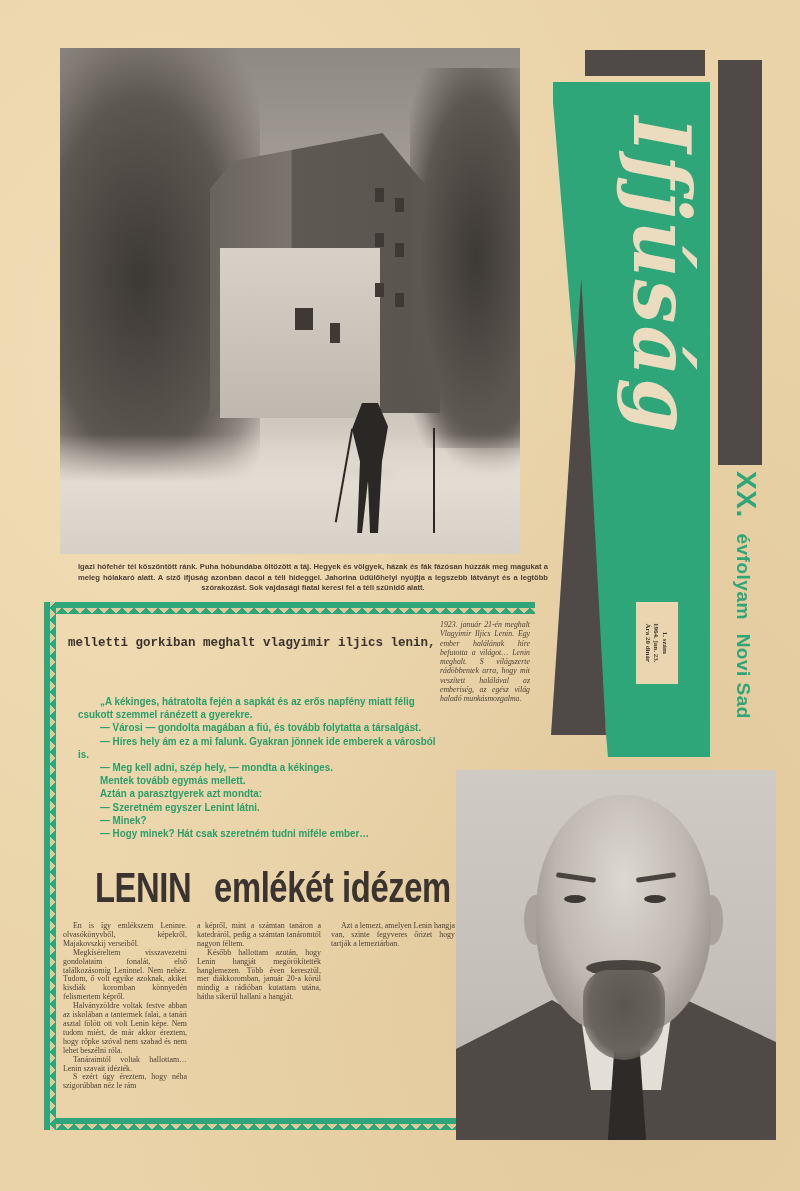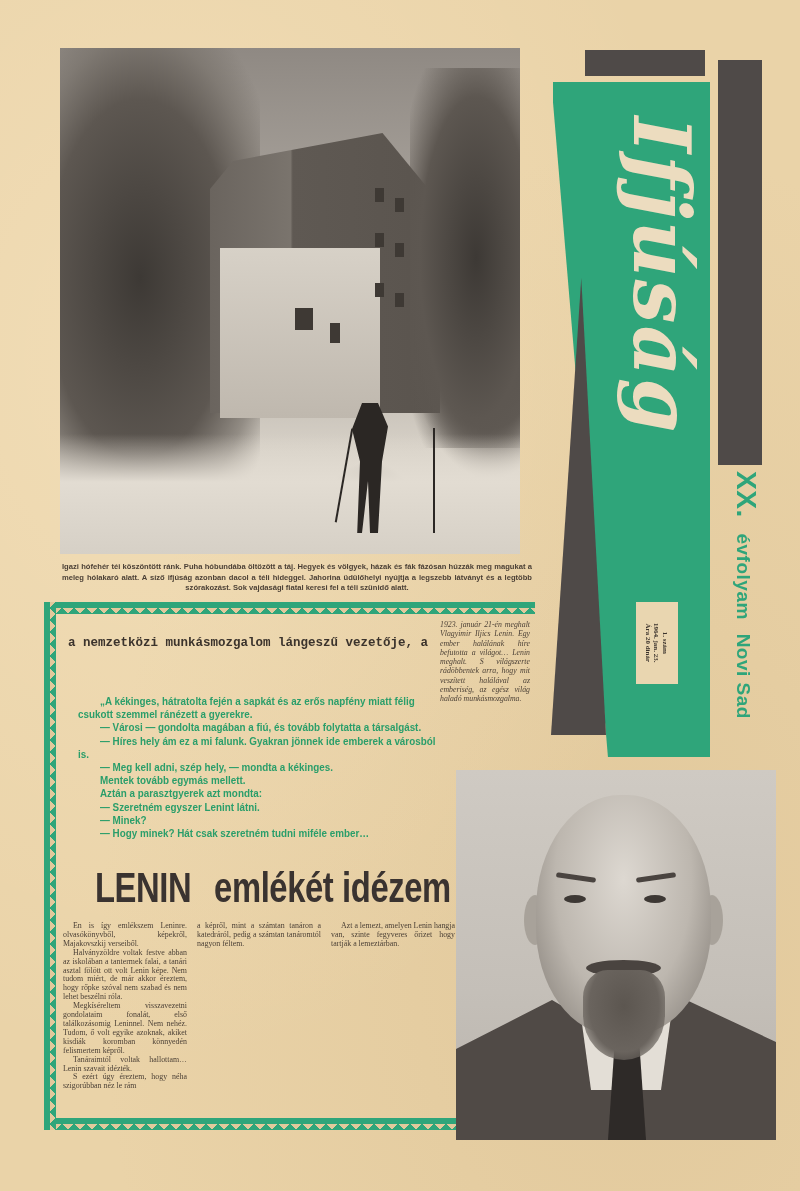--- a/index.html
+++ b/index.html
@@ -49,21 +49,21 @@
     background: #2b2724;
     clip-path: polygon(30% 0%, 70% 0%, 95% 18%, 80% 45%, 70% 100%, 50% 100%, 45% 60%, 30% 100%, 18% 100%, 25% 45%, 5% 20%);
   }
   .photo-top .pole { position: absolute; width: 2px; background: #2b2724; }
   .photo-top .snow {
     position: absolute; left: 0; bottom: 0; width: 100%; height: 120px;
     background: linear-gradient(180deg, rgba(230,225,216,0) 0%, #e2dcd2 40%, #d6d0c6 100%);
   }
 
   .caption {
-    left: 62px; top: 562px; width: 470px;
+    left: 78px; top: 562px; width: 470px;
     font-family: "Liberation Sans", sans-serif; font-weight: bold;
     font-size: 7.6px; line-height: 10.5px; text-align: justify; color: #4a3f35;
     text-align-last: center;
   }
 
   
   .dark { background: #4f4a48; }
   .bar-top { left: 585px; top: 50px; width: 120px; height: 26px; }
   .bar-right { left: 718px; top: 60px; width: 44px; height: 405px; }
   .green-band {
@@ -235,21 +235,21 @@
   </span>
 </div>
 
 <div class="abs frame">
   <div class="zig h" style="top:0"></div>
   <div class="zig h" style="bottom:0"></div>
   <div class="zig v" style="left:0"></div>
 </div>
 
 <div class="abs lead-typewriter">
-  <div>a nemzetközi munkásmozgalom lángeszű vezetője, a</div>
+  <div>melletti gorkiban meghalt vlagyimir iljics lenin,</div>
 </div>
 <div class="abs lead-side">1923. január 21-én meghalt Vlagyimir Iljics Lenin. Egy ember halálának híre befutotta a világot… Lenin meghalt. S világszerte rádöbbentek arra, hogy mit veszített halálával az emberiség, az egész világ haladó munkásmozgalma.</div>
 
 <div class="abs green-quote">
   <p class="ind">„A kékinges, hátratolta fején a sapkát és az erős napfény miatt félig csukott szemmel ránézett a gyerekre.</p>
   <p class="ind">— Városi — gondolta magában a fiú, és tovább folytatta a társalgást.</p>
   <p class="ind">— Híres hely ám ez a mi falunk. Gyakran jönnek ide emberek a városból is.</p>
   <p class="ind">— Meg kell adni, szép hely, — mondta a kékinges.</p>
   <p class="ind">Mentek tovább egymás mellett.</p>
   <p class="ind">Aztán a parasztgyerek azt mondta:</p>
@@ -259,27 +259,28 @@
 </div>
 
 <div class="abs headline">
   <span>LENIN</span>
   <span style="margin-left:18px">emlékét idézem</span>
 </div>
 
 <div class="abs cols">
   <div class="col">
     <p>Én is így emlékszem Leninre. olvasókönyvből, képekről, Majakovszkij verseiből.</p>
+    <p>Megkíséreltem visszavezetni gondolataim fonalát, első találkozásomig Leninnel. Nem nehéz. Tudom, ő volt egyike azoknak, akiket kisdiák koromban könnyedén felismertem képről.</p>
     <p>Halványzöldre voltak festve abban az iskolában a tantermek falai, a tanári asztal fölött ott volt Lenin képe. Nem tudom miért, de már akkor éreztem, hogy rőpke szóval nem szabad és nem lehet beszélni róla.</p>
-    <p>Megkíséreltem visszavezetni gondolataim fonalát, első találkozásomig Leninnel. Nem nehéz. Tudom, ő volt egyike azoknak, akiket kisdiák koromban könnyedén felismertem képről.</p>
     <p>Tanáraimtól voltak hallottam… Lenin szavait idézték.</p>
     <p>S ezért úgy éreztem, hogy néha szigorúbban néz le rám</p>
   </div>
   <div class="col">
     <p style="text-indent:0">a képről, mint a számtan tanáron a katedráról, pedig a számtan tanáromtól nagyon féltem.</p>
+    <p>Később hallottam azután, hogy Lenin hangját megörökítették hanglemezen. Több éven keresztül, mer diákkoromban, január 20-a körül mindig a rádióban kutattam utána, hátha sikerül hallani a hangját.</p>
   </div>
   <div class="col">
     <p>Azt a lemezt, amelyen Lenin hangja van, szinte fegyveres őrizet hogy tartják a lemeztárban.</p>
   </div>
 </div>
 
 <div class="abs portrait" title="Portrait photograph of Vladimir Ilyich Lenin">
   <div class="coat"></div>
   <div class="collar"></div>
   <div class="tie"></div>

